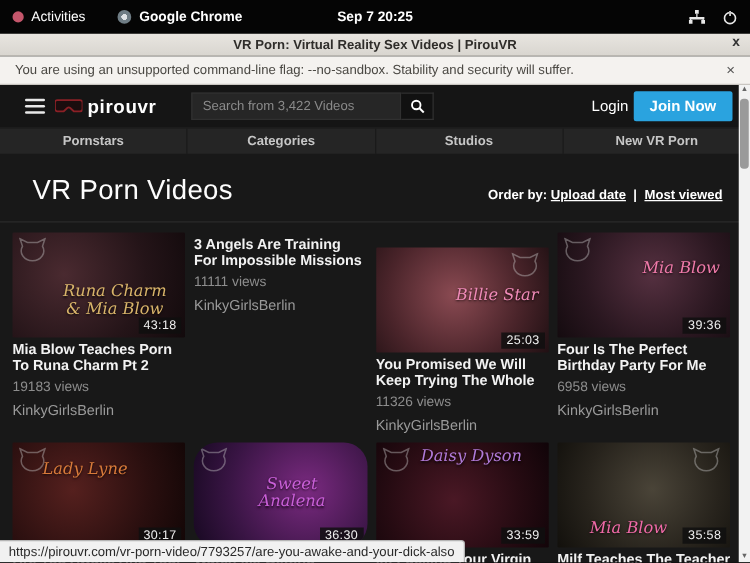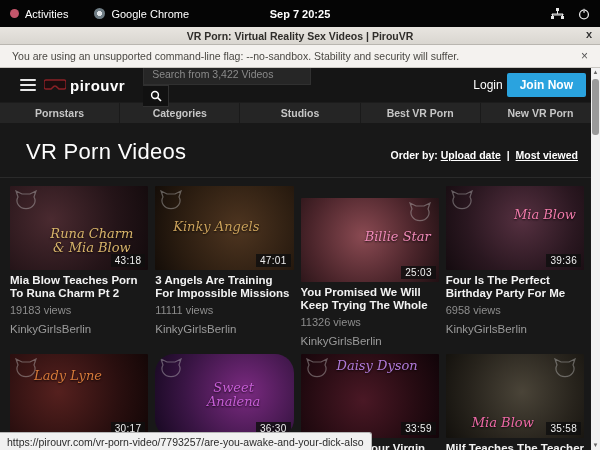--- a/index.html
+++ b/index.html
@@ -25,21 +25,21 @@
   .warnbar .warn-close { margin-left:auto; color:#555; font-size:12px; }
 
   
   .site { flex:1; background:#181818; position:relative; overflow:hidden; }
 
   .site-header { height:34px; background:#151515; display:flex; align-items:center; padding:0 14px 0 20px; }
   .hamburger { width:16px; display:flex; flex-direction:column; gap:3px; }
   .hamburger span { height:2px; background:#e8e8e8; border-radius:1px; }
   .logo { display:flex; align-items:center; gap:4px; margin-left:8px; }
   .logo-text { color:#fff; font-weight:bold; font-size:15px; letter-spacing:.5px; }
-  .searchwrap { display:flex; margin-left:18px;flex-direction:column; }
+  .searchwrap { display:flex; margin-left:28px; }
   .search-input { width:168px; height:22px; background:#262626; border:1px solid #303030; color:#cfcfcf; font-size:10.5px; padding:0 8px; outline:none; font-family:"Liberation Sans",sans-serif; }
   .search-input::placeholder { color:#8a8a8a; }
   .search-btn { width:26px; height:22px; background:#111; border:1px solid #303030; border-left:none; display:flex; align-items:center; justify-content:center; }
   .login { color:#fff; font-size:12px; margin-left:auto; margin-right:4px; }
   .join-btn { background:#2aa3df; color:#fff; font-size:12px; font-weight:bold; padding:5px 13px; border-radius:2px; border:none; font-family:"Liberation Sans",sans-serif; }
 
   .nav { height:21px; background:#252525; display:flex; border-top:1px solid #1c1c1c; }
   .nav-item { flex:1; display:flex; align-items:center; justify-content:center; font-size:10.5px; font-weight:bold; color:#c6c6c6; border-right:1px solid #1a1a1a; }
   .nav-item:last-child { border-right:none; }
 
@@ -90,21 +90,21 @@
 <body>
 
 <div class="screen">
 
   <div class="sysbar">
     <div class="seg">
       <span class="sys-dot"></span>
       <span>Activities</span>
     </div>
     <span class="chrome-ic"></span>
-    <span class="seg" style="margin-left:6px;font-weight:normal;">Google Chrome</span>
+    <span class="seg" style="margin-left:6px;font-weight:bold;">Google Chrome</span>
     <div class="sys-clock">Sep 7 20:25</div>
     <div class="sys-right">
       <svg width="13" height="12" viewBox="0 0 13 12">
           <g fill="#e8e8e8">
             <rect x="5" y="0" width="3" height="3"></rect>
             <rect x="0" y="8" width="3" height="3"></rect>
             <rect x="10" y="8" width="3" height="3"></rect>
             <path d="M6 3h1v3h-1z"></path>
             <path d="M1 6h11v1H1z" fill="none" stroke="#e8e8e8" stroke-width="1"></path>
             <rect x="1" y="6" width="1" height="3"></rect>
@@ -153,21 +153,20 @@
         </div>
       </div>
       <span class="login">Login</span>
       <button class="join-btn">Join Now</button>
     </div>
 
     <div class="nav">
       <div class="nav-item">Pornstars</div>
       <div class="nav-item">Categories</div>
       <div class="nav-item">Studios</div>
-      <div class="nav-item">Best VR Porn</div>
       <div class="nav-item">New VR Porn</div>
     </div>
 
     <div class="heading-row">
       <h1 class="page-title">VR Porn Videos</h1>
       <div class="orderby">
         <span>Order by:</span>
         <a href="#">Upload date</a>
         <span class="order-sep">|</span>
         <a href="#">Most viewed</a>
@@ -183,27 +182,20 @@
             </svg>
           <div class="overlay-name">Runa Charm &amp; Mia Blow</div>
           <span class="duration">43:18</span>
         </div>
         <div class="v-title">Mia Blow Teaches Porn To Runa Charm Pt 2</div>
         <div class="v-views">19183 views</div>
         <div class="v-studio">KinkyGirlsBerlin</div>
       </div>
 
       <div class="card">
-        <div class="thumb">
-          <svg class="wm" width="22" height="20" viewBox="0 0 22 20">
-              <path d="M3 7 1 1l6 3h8l6-3-2 6a9 8 0 1 1-16 0z" fill="none" stroke="#cccccc" stroke-width="1.2"></path>
-            </svg>
-          <div class="overlay-name">Kinky Angels</div>
-          <span class="duration">47:01</span>
-        </div>
         <div class="v-title">3 Angels Are Training For Impossible Missions</div>
         <div class="v-views">11111 views</div>
         <div class="v-studio">KinkyGirlsBerlin</div>
       </div>
 
       <div class="card">
         <div class="thumb">
           <svg class="wm" width="22" height="20" viewBox="0 0 22 20">
               <path d="M3 7 1 1l6 3h8l6-3-2 6a9 8 0 1 1-16 0z" fill="none" stroke="#cccccc" stroke-width="1.2"></path>
             </svg>

